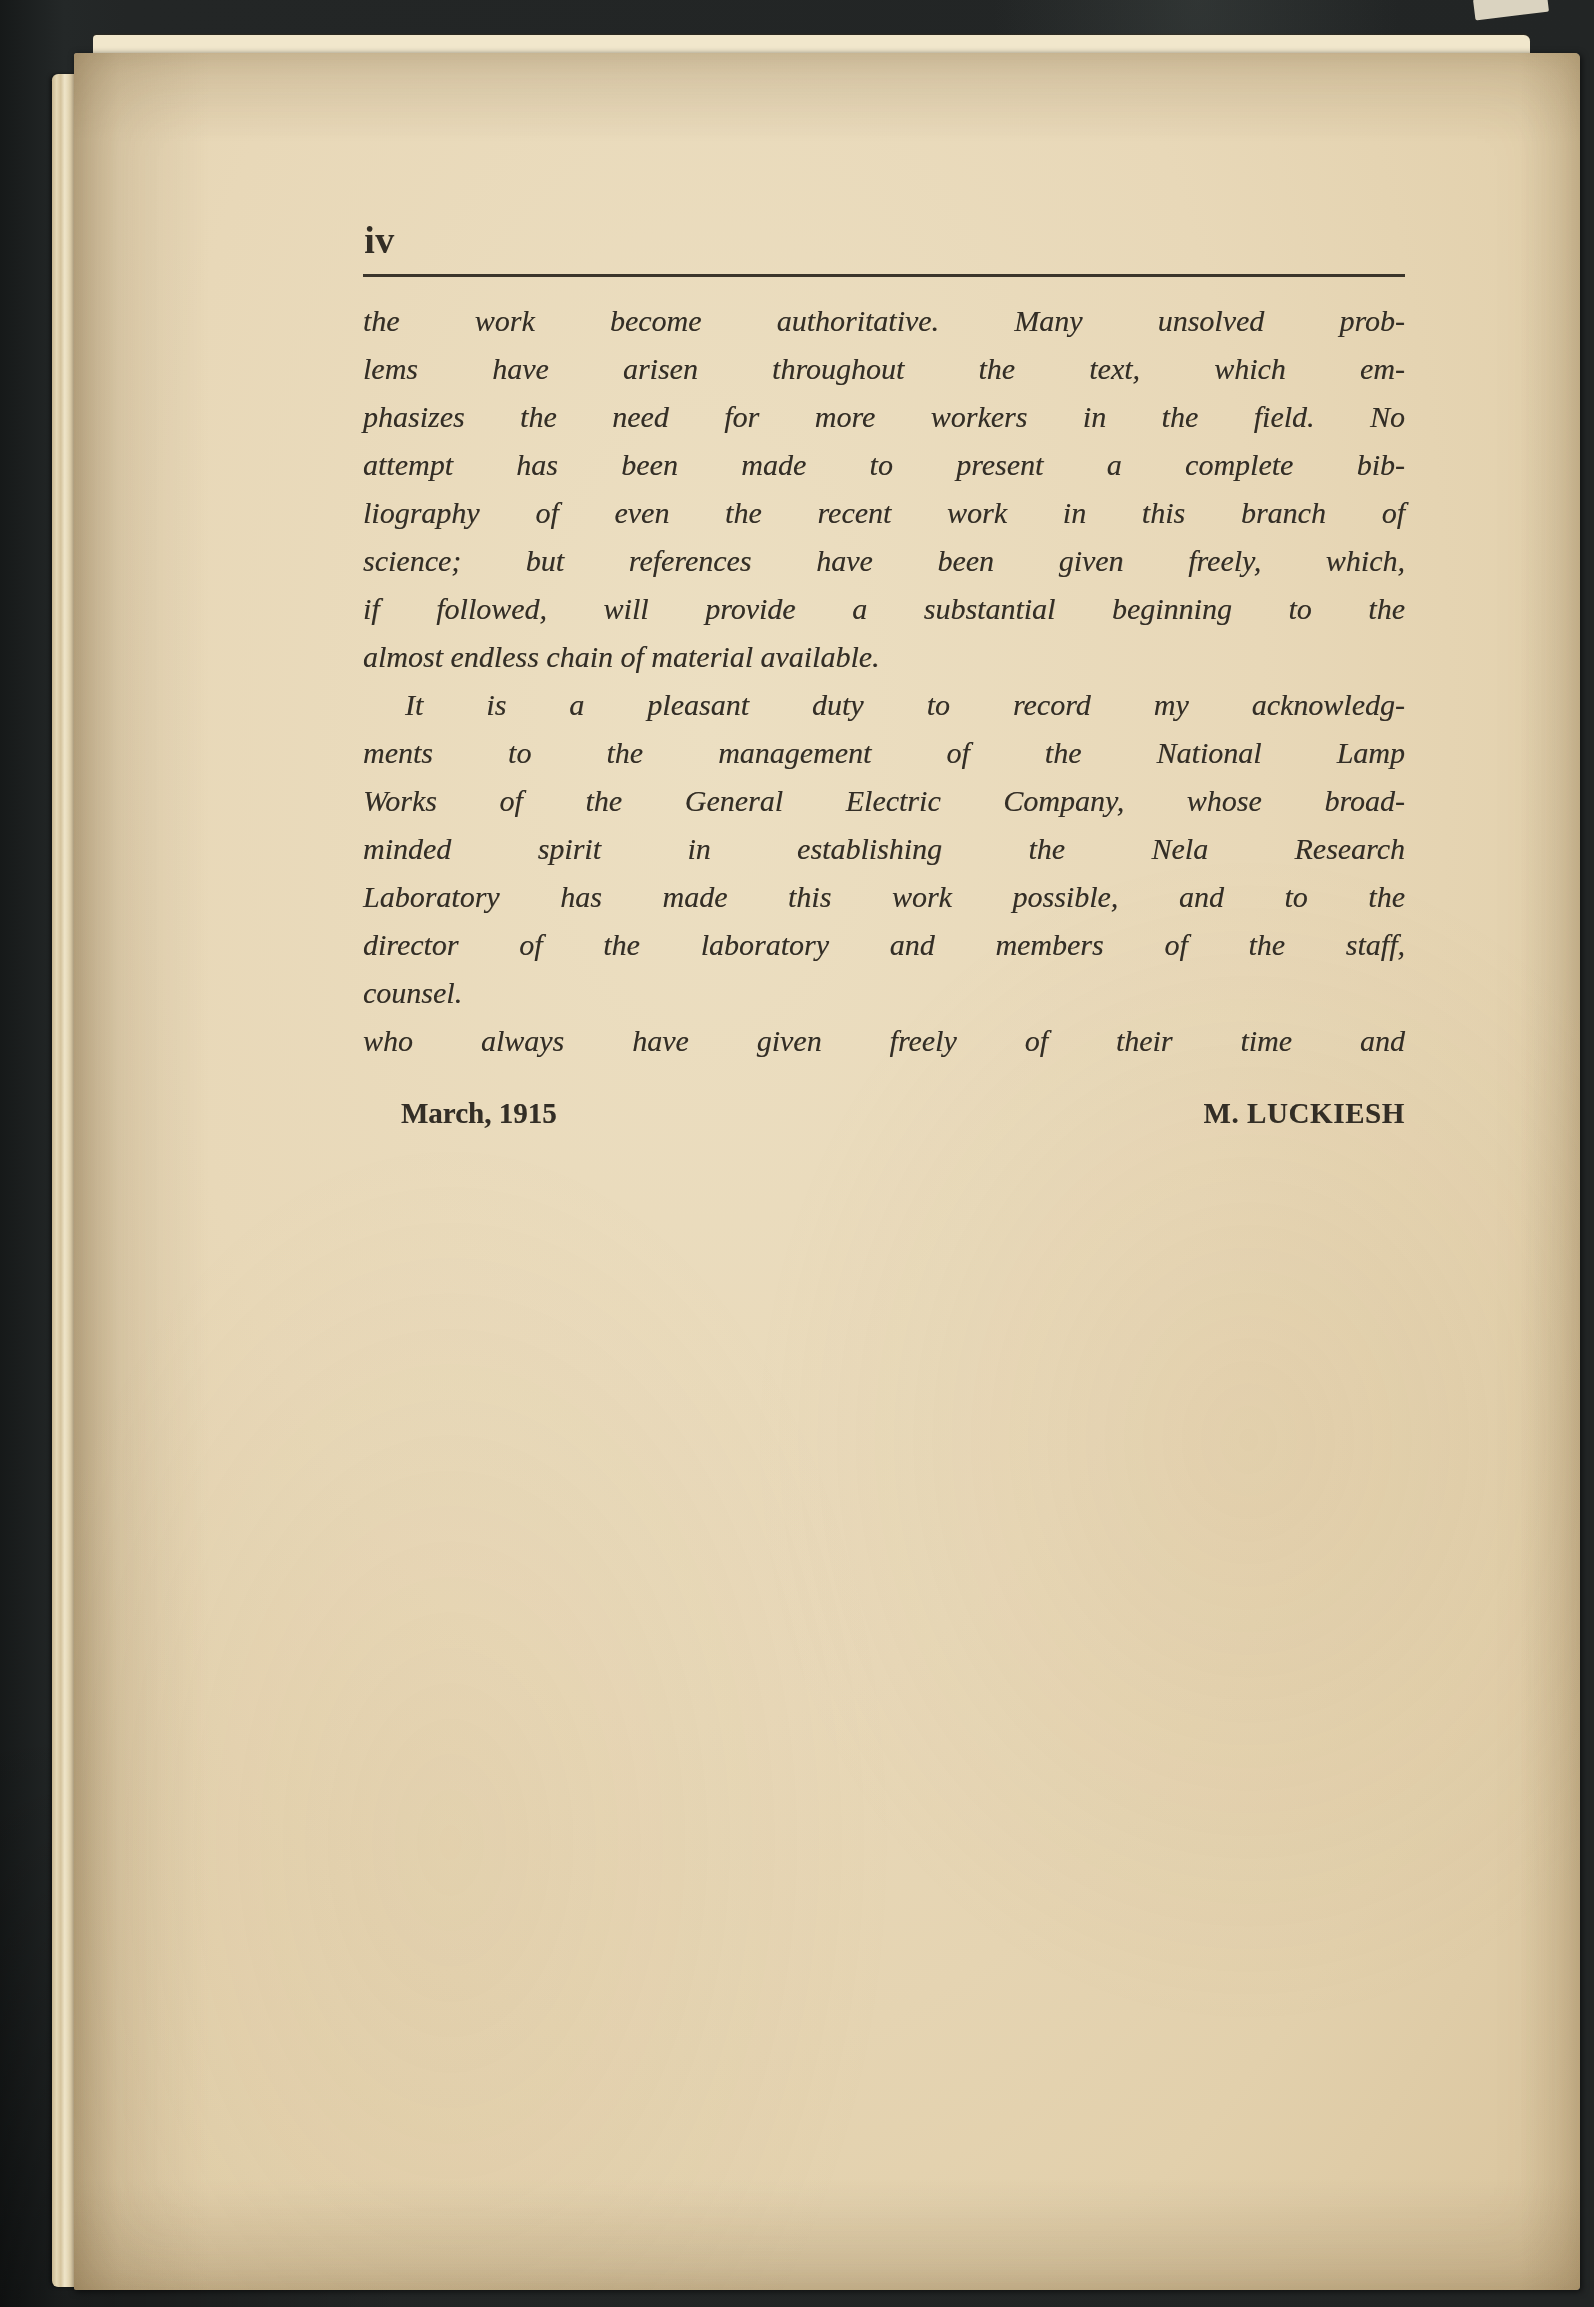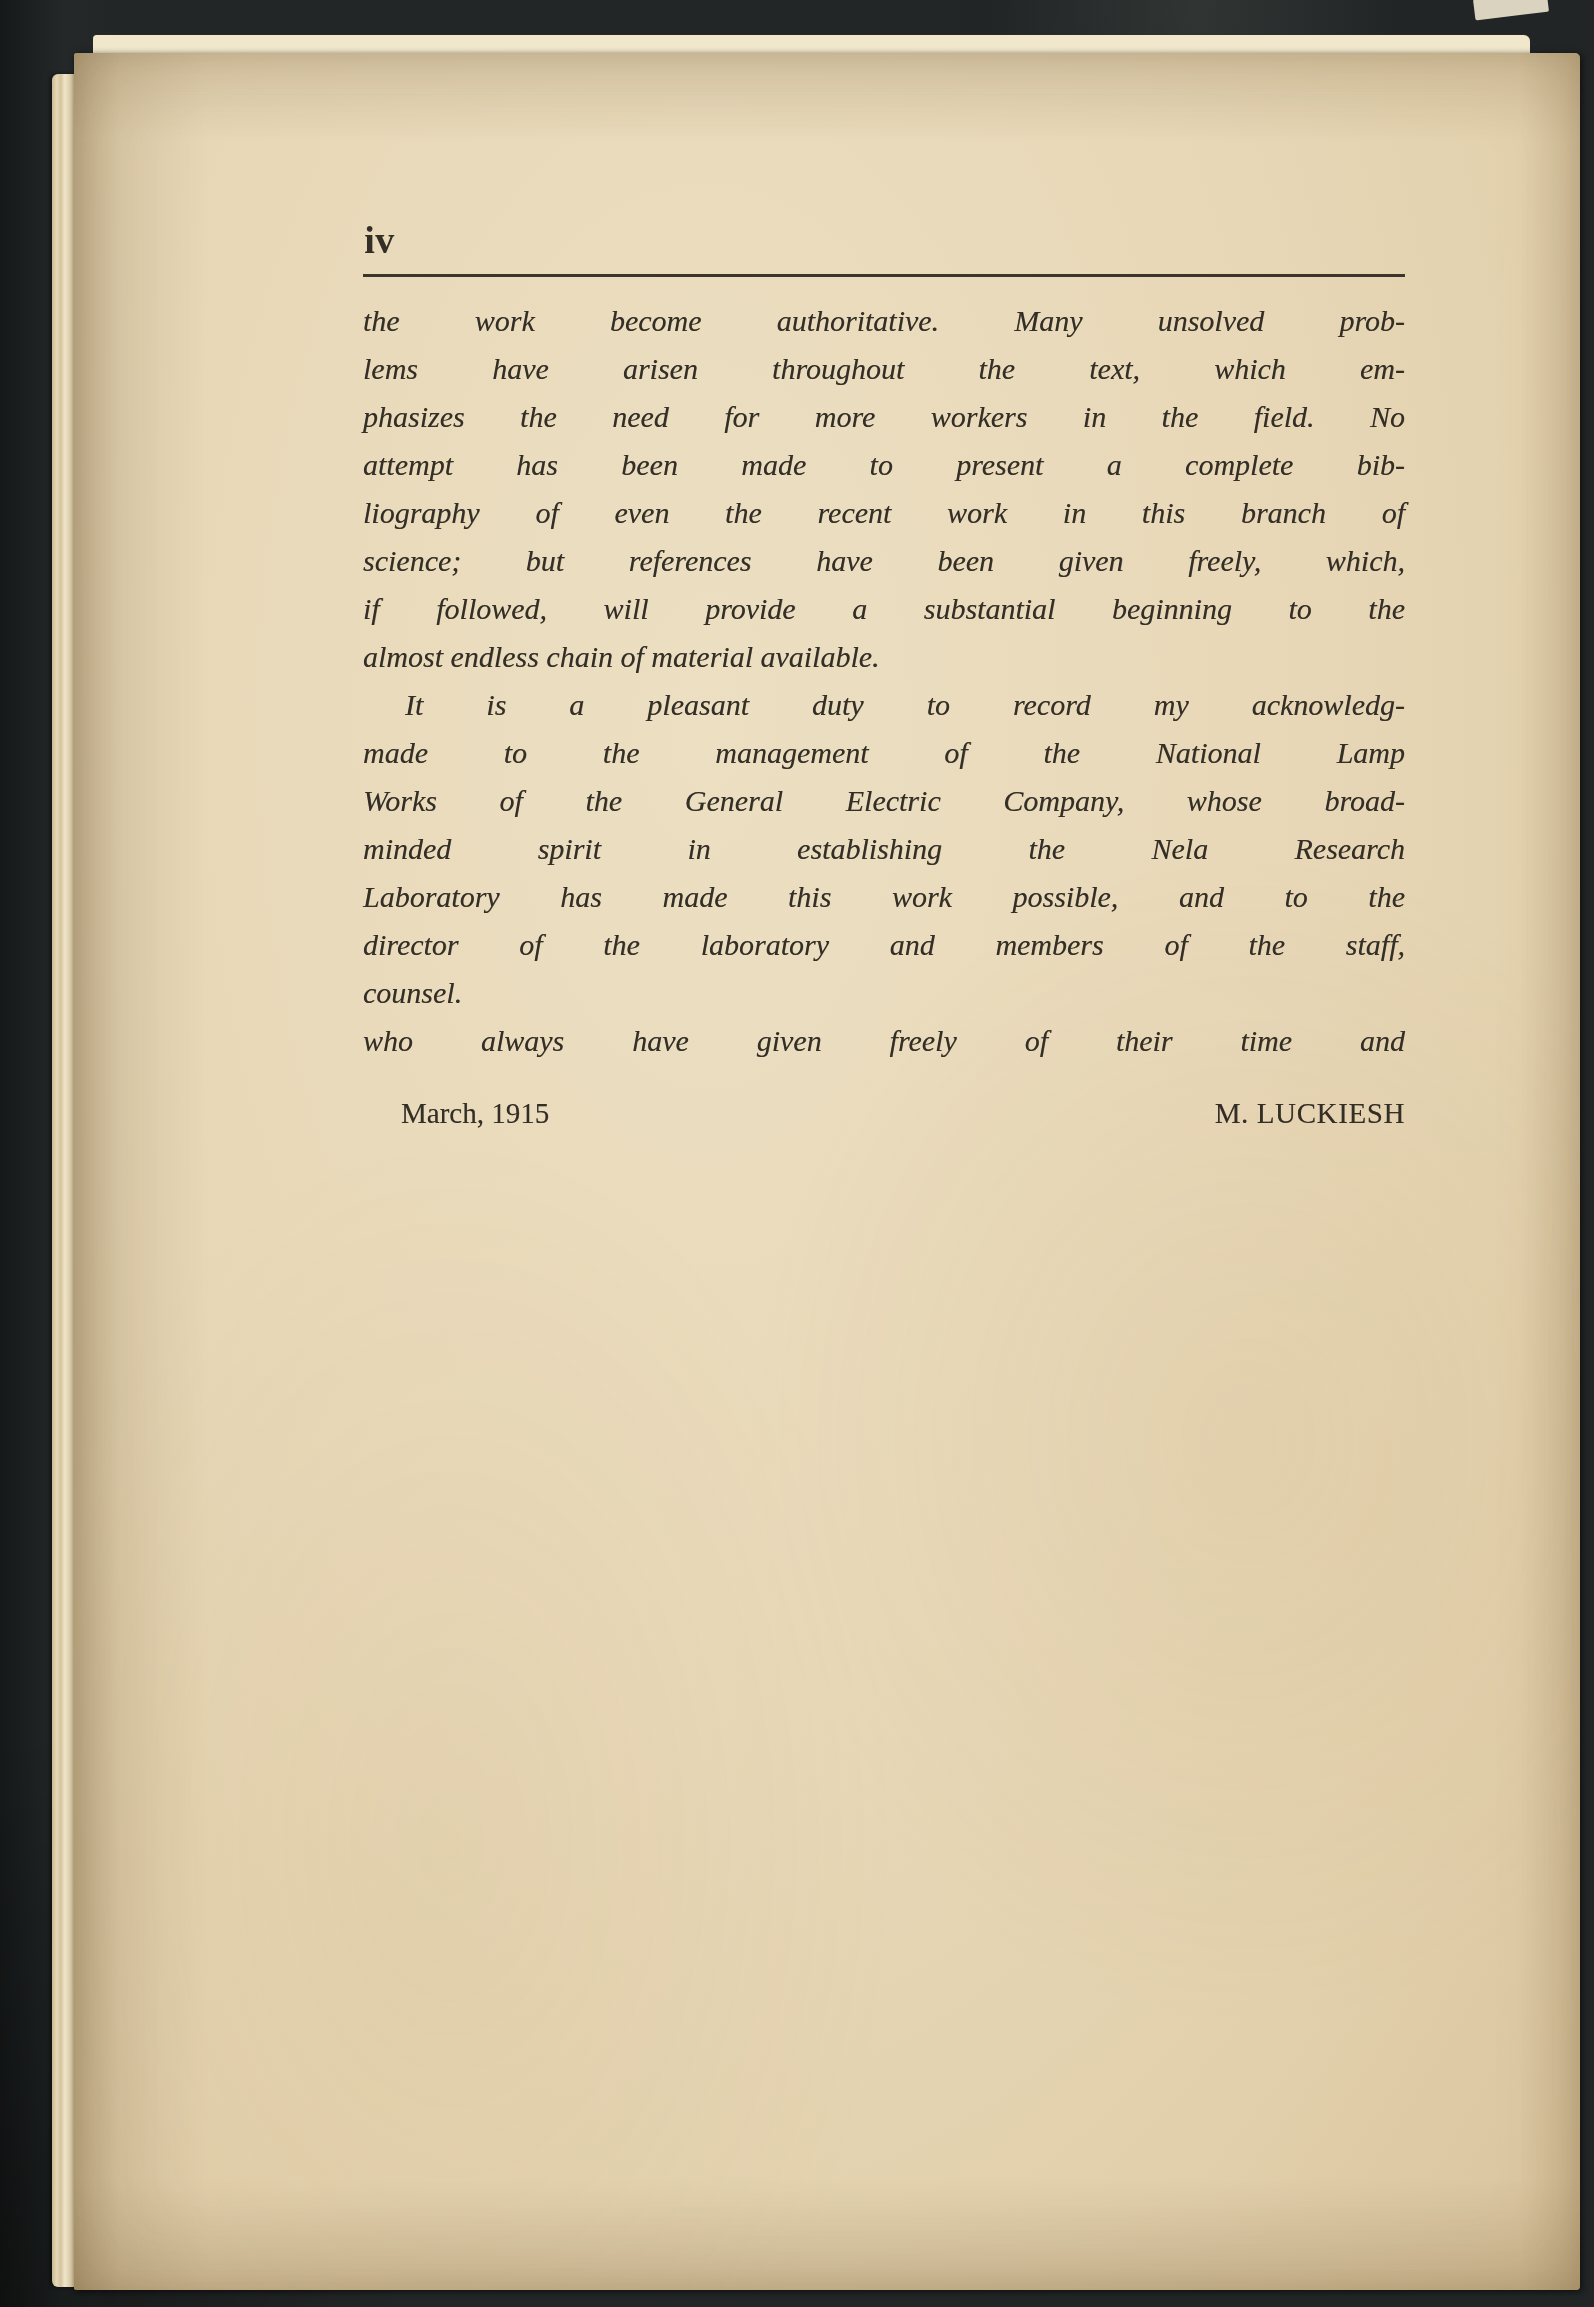--- a/index.html
+++ b/index.html
@@ -125,21 +125,21 @@
   }
   .line.last { text-align-last: left; }
   .line.indent { text-indent: 42px; }
 
   .sig-row {
     position: absolute;
     top: 1044px; left: 0; width: 100%;
     display: flex;
     justify-content: space-between;
     font-size: 29px;
-    font-weight: 400;
+    font-weight: 700;
     text-shadow: 0.2px 0.1px 0.2px rgba(51,46,38,0.4);
   }
   .sig-row .date   { margin-left: 38px; }
   .sig-row .author { letter-spacing: 0.6px; }
 </style>
 </head>
 <body>
 
 <div class="cover"></div>
 <div class="corner-flash"></div>
@@ -158,21 +158,21 @@
     <div class="body-text">
         <div class="line">the work become authoritative.  Many unsolved prob-</div>
         <div class="line">lems have arisen throughout the text, which em-</div>
         <div class="line">phasizes the need for more workers in the field.  No</div>
         <div class="line">attempt has been made to present a complete bib-</div>
         <div class="line">liography of even the recent work in this branch of</div>
         <div class="line">science; but references have been given freely, which,</div>
         <div class="line">if followed, will provide a substantial beginning to the</div>
         <div class="line last">almost endless chain of material available.</div>
         <div class="line indent">It is a pleasant duty to record my acknowledg-</div>
-        <div class="line">made to the management of the National Lamp</div>
+        <div class="line">ments to the management of the National Lamp</div>
         <div class="line">Works of the General Electric Company, whose broad-</div>
         <div class="line">minded spirit in establishing the Nela Research</div>
         <div class="line">Laboratory has made this work possible, and to the</div>
         <div class="line">director of the laboratory and members of the staff,</div>
         <div class="line last">counsel.</div>
         <div class="line">who always have given freely of their time and</div>
       </div>
 
     <div class="sig-row">
       <span class="date">March, 1915</span>

